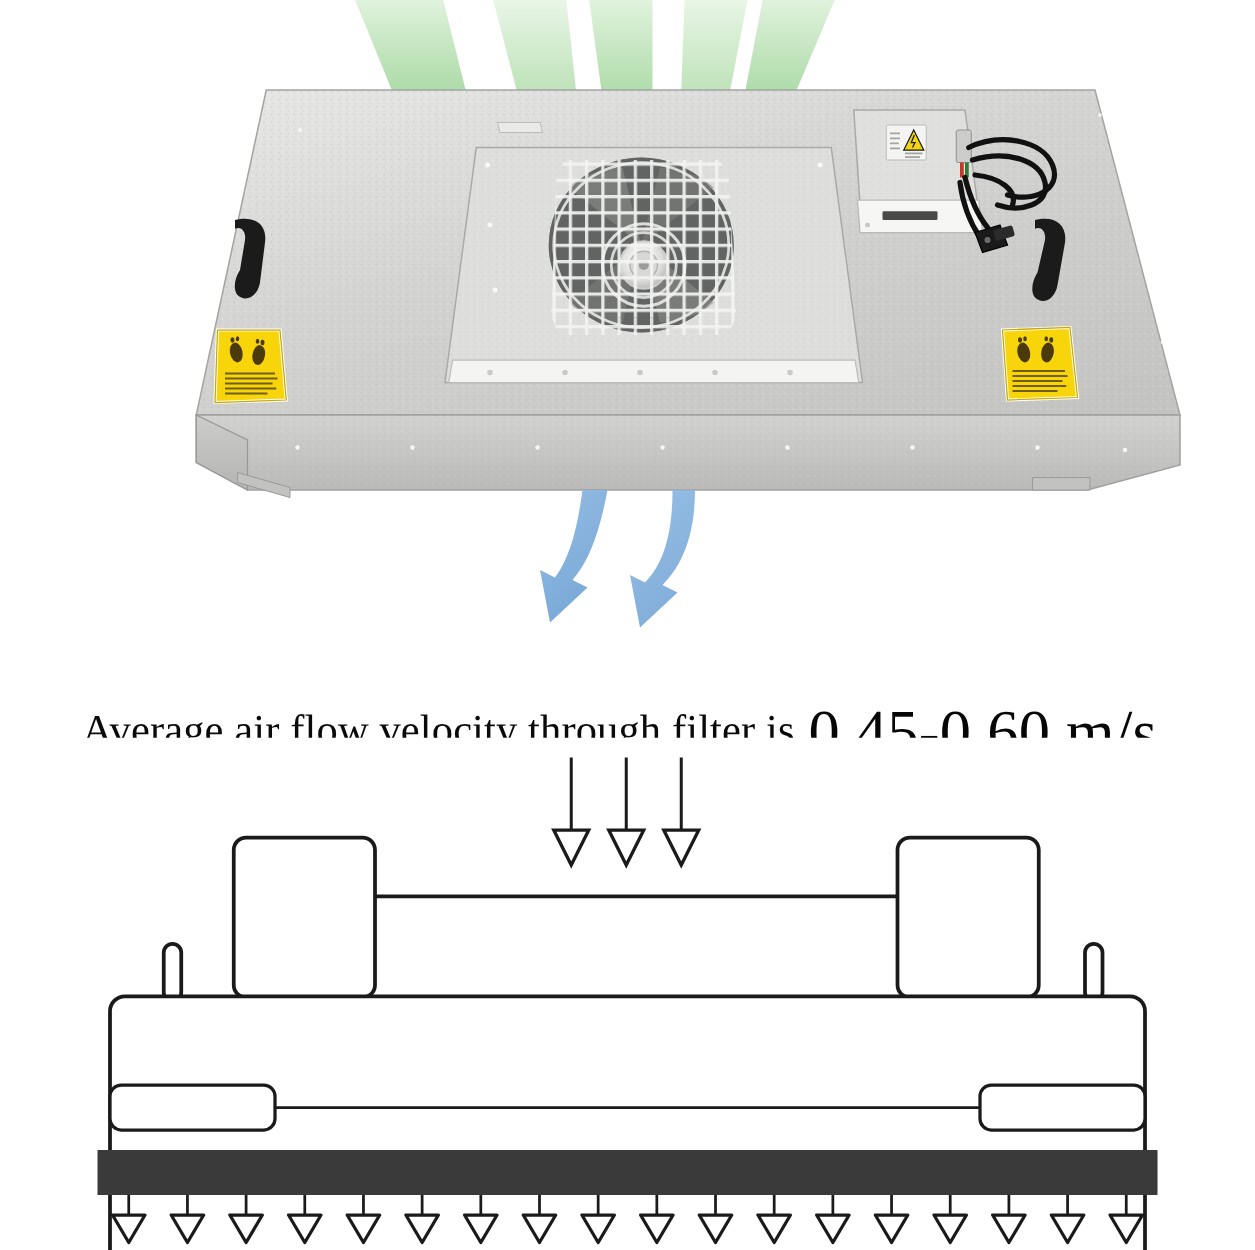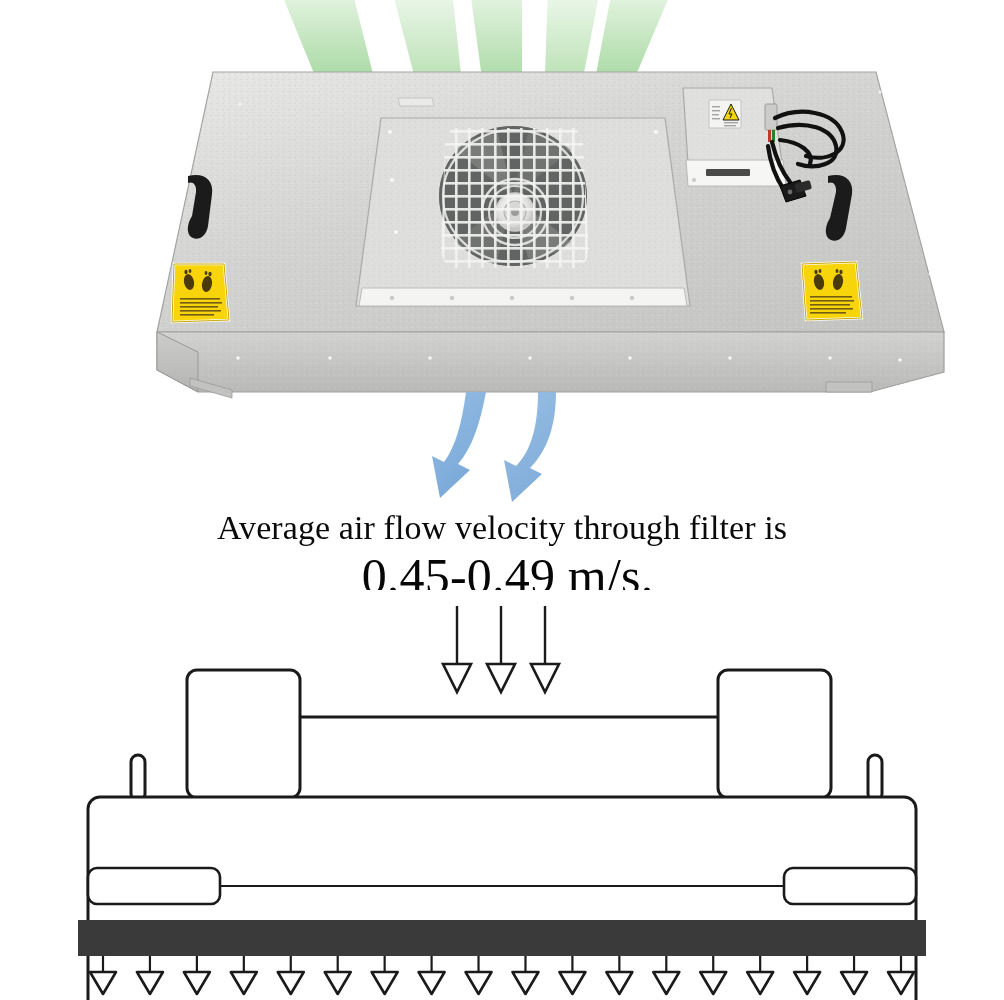--- a/index.html
+++ b/index.html
@@ -22,28 +22,27 @@
     left: 0; top: 0;
     width: 1004px;
     height: 520px;
   }
   #photo-svg { position: absolute; left: 0; top: 0; }
 
   
   #caption {
     position: absolute;
     left: 0;
-    top: 524px;
+    top: 552px;
     width: 1004px;
     height: 66px;
     display: flex;
     align-items: center;
     justify-content: center;
     white-space: nowrap;
-    flex-direction: column;
   }
   #caption .cap-lead {
     font-family: "Liberation Serif", serif;
     font-size: 34px;
     color: #0a0a0a;
     letter-spacing: 0.1px;
   }
   #caption .cap-value {
     font-family: "Liberation Serif", serif;
     font-size: 50px;
@@ -303,21 +302,21 @@
 
     <g>
       <path d="M486,392 C480,424 472,448 458,464 L470,470 L440,498 L432,456 L444,462 C456,446 462,422 466,392 Z" fill="url(#gBlue)"></path>
       <path d="M556,392 C556,424 548,450 530,468 L542,474 L512,502 L504,460 L516,466 C532,450 538,424 538,392 Z" fill="url(#gBlue)" opacity="0.95"></path>
     </g>
   </svg>
 </div>
 
 <div id="caption">
   <span class="cap-lead">Average air flow velocity through filter is</span>
-  <span class="cap-value">0.45-0.49 m/s.</span>
+  <span class="cap-value">0.45-0.60 m/s.</span>
 </div>
 
 <div id="diagram-section">
   <svg id="diagram-svg" width="1004" height="410" viewBox="0 0 1004 410" xmlns="http://www.w3.org/2000/svg">
     <rect x="0" y="0" width="1004" height="410" fill="#ffffff"></rect>
 
     <g fill="none" stroke="#1a1a1a" stroke-width="3" stroke-linejoin="round" stroke-linecap="round">
 
       <path d="M300,127 L718,127"></path>
 

